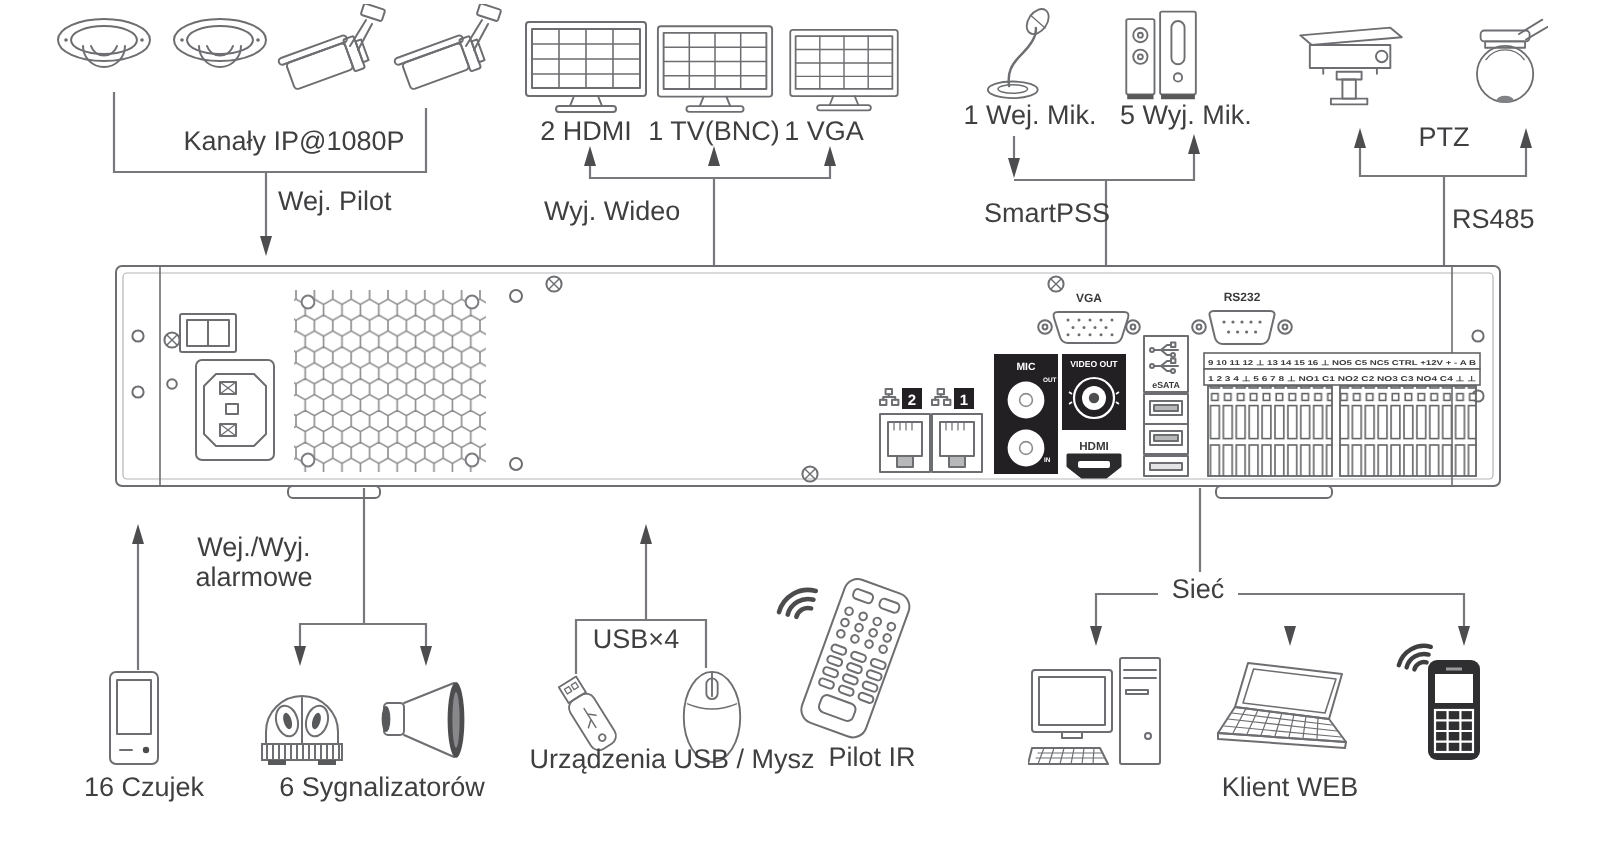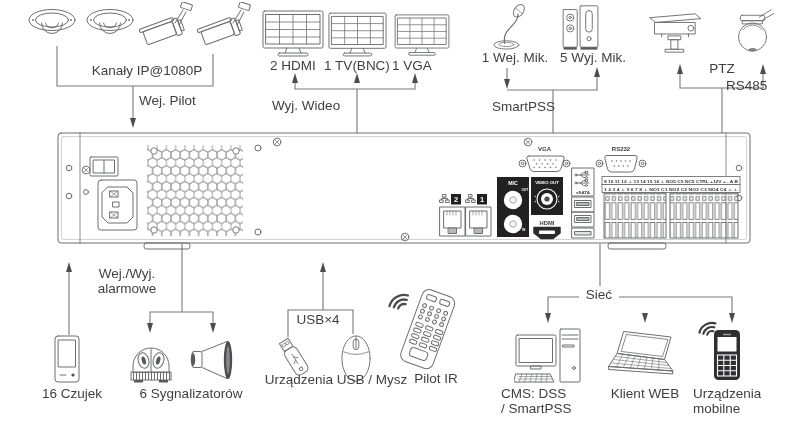--- a/index.html
+++ b/index.html
@@ -165,21 +165,21 @@
   <div class="lbl ctr" style="left:86px;top:63px;width:122px">Kanały IP@1080P</div>
   <div class="lbl" style="left:139px;top:93px">Wej. Pilot</div>
   <div class="lbl ctr" style="left:262px;top:58px;width:62px">2 HDMI</div>
   <div class="lbl ctr" style="left:320px;top:58px;width:74px">1 TV(BNC)</div>
   <div class="lbl ctr" style="left:383px;top:58px;width:58px">1 VGA</div>
   <div class="lbl" style="left:272px;top:98px">Wyj. Wideo</div>
   <div class="lbl ctr" style="left:479px;top:50px;width:72px">1 Wej. Mik.</div>
   <div class="lbl ctr" style="left:556px;top:50px;width:74px">5 Wyj. Mik.</div>
   <div class="lbl" style="left:492px;top:99px">SmartPSS</div>
   <div class="lbl ctr" style="left:700px;top:61px;width:44px">PTZ</div>
-  <div class="lbl" style="left:726px;top:78px">RS485</div>
+  <div class="lbl" style="left:726px;top:102px">RS485</div>
 
   <svg id="nvr" style="left:56px;top:131px" width="696" height="122" viewBox="0 0 696 122">
     <defs>
       <pattern id="hexes" width="9.2" height="15.9" patternUnits="userSpaceOnUse">
         <path d="M4.6,-5.3 L9.2,-2.65 L9.2,2.65 L4.6,5.3 L0,2.65 L0,-2.65 Z
                  M4.6,10.6 L9.2,13.25 L9.2,18.55 L4.6,21.2 L0,18.55 L0,13.25 Z
                  M0,2.65 L4.6,5.3 L4.6,10.6 L0,13.25 L-4.6,10.6 L-4.6,5.3 Z
                  M9.2,2.65 L13.8,5.3 L13.8,10.6 L9.2,13.25 L4.6,10.6 L4.6,5.3 Z" fill="none" stroke="#8a8b8e" stroke-width="0.8"></path>
       </pattern>
       <pattern id="terms" width="6.45" height="45" patternUnits="userSpaceOnUse">
@@ -515,23 +515,15 @@
   <div class="lbl ctr" style="left:87px;top:266px;width:80px">
     <span style="display:block">Wej./Wyj.</span>
     <span style="display:block">alarmowe</span>
   </div>
   <div class="lbl ctr" style="left:34px;top:386px;width:76px">16 Czujek</div>
   <div class="lbl ctr" style="left:134px;top:386px;width:114px">6 Sygnalizatorów</div>
   <div class="lbl ctr" style="left:291px;top:312px;width:54px">USB×4</div>
   <div class="lbl ctr" style="left:264px;top:372px;width:144px">Urządzenia USB / Mysz</div>
   <div class="lbl ctr" style="left:405px;top:371px;width:62px">Pilot IR</div>
   <div class="lbl ctr" style="left:580px;top:287px;width:38px">Sieć</div>
-  <div class="lbl" style="left:501px;top:386px">
-    <span style="display:block">CMS: DSS</span>
-    <span style="display:block">/ SmartPSS</span>
-  </div>
   <div class="lbl ctr" style="left:602px;top:386px;width:86px">Klient WEB</div>
-  <div class="lbl" style="left:693px;top:386px">
-    <span style="display:block">Urządzenia</span>
-    <span style="display:block">mobilne</span>
-  </div>
 
 </div>
 
 </body></html>

